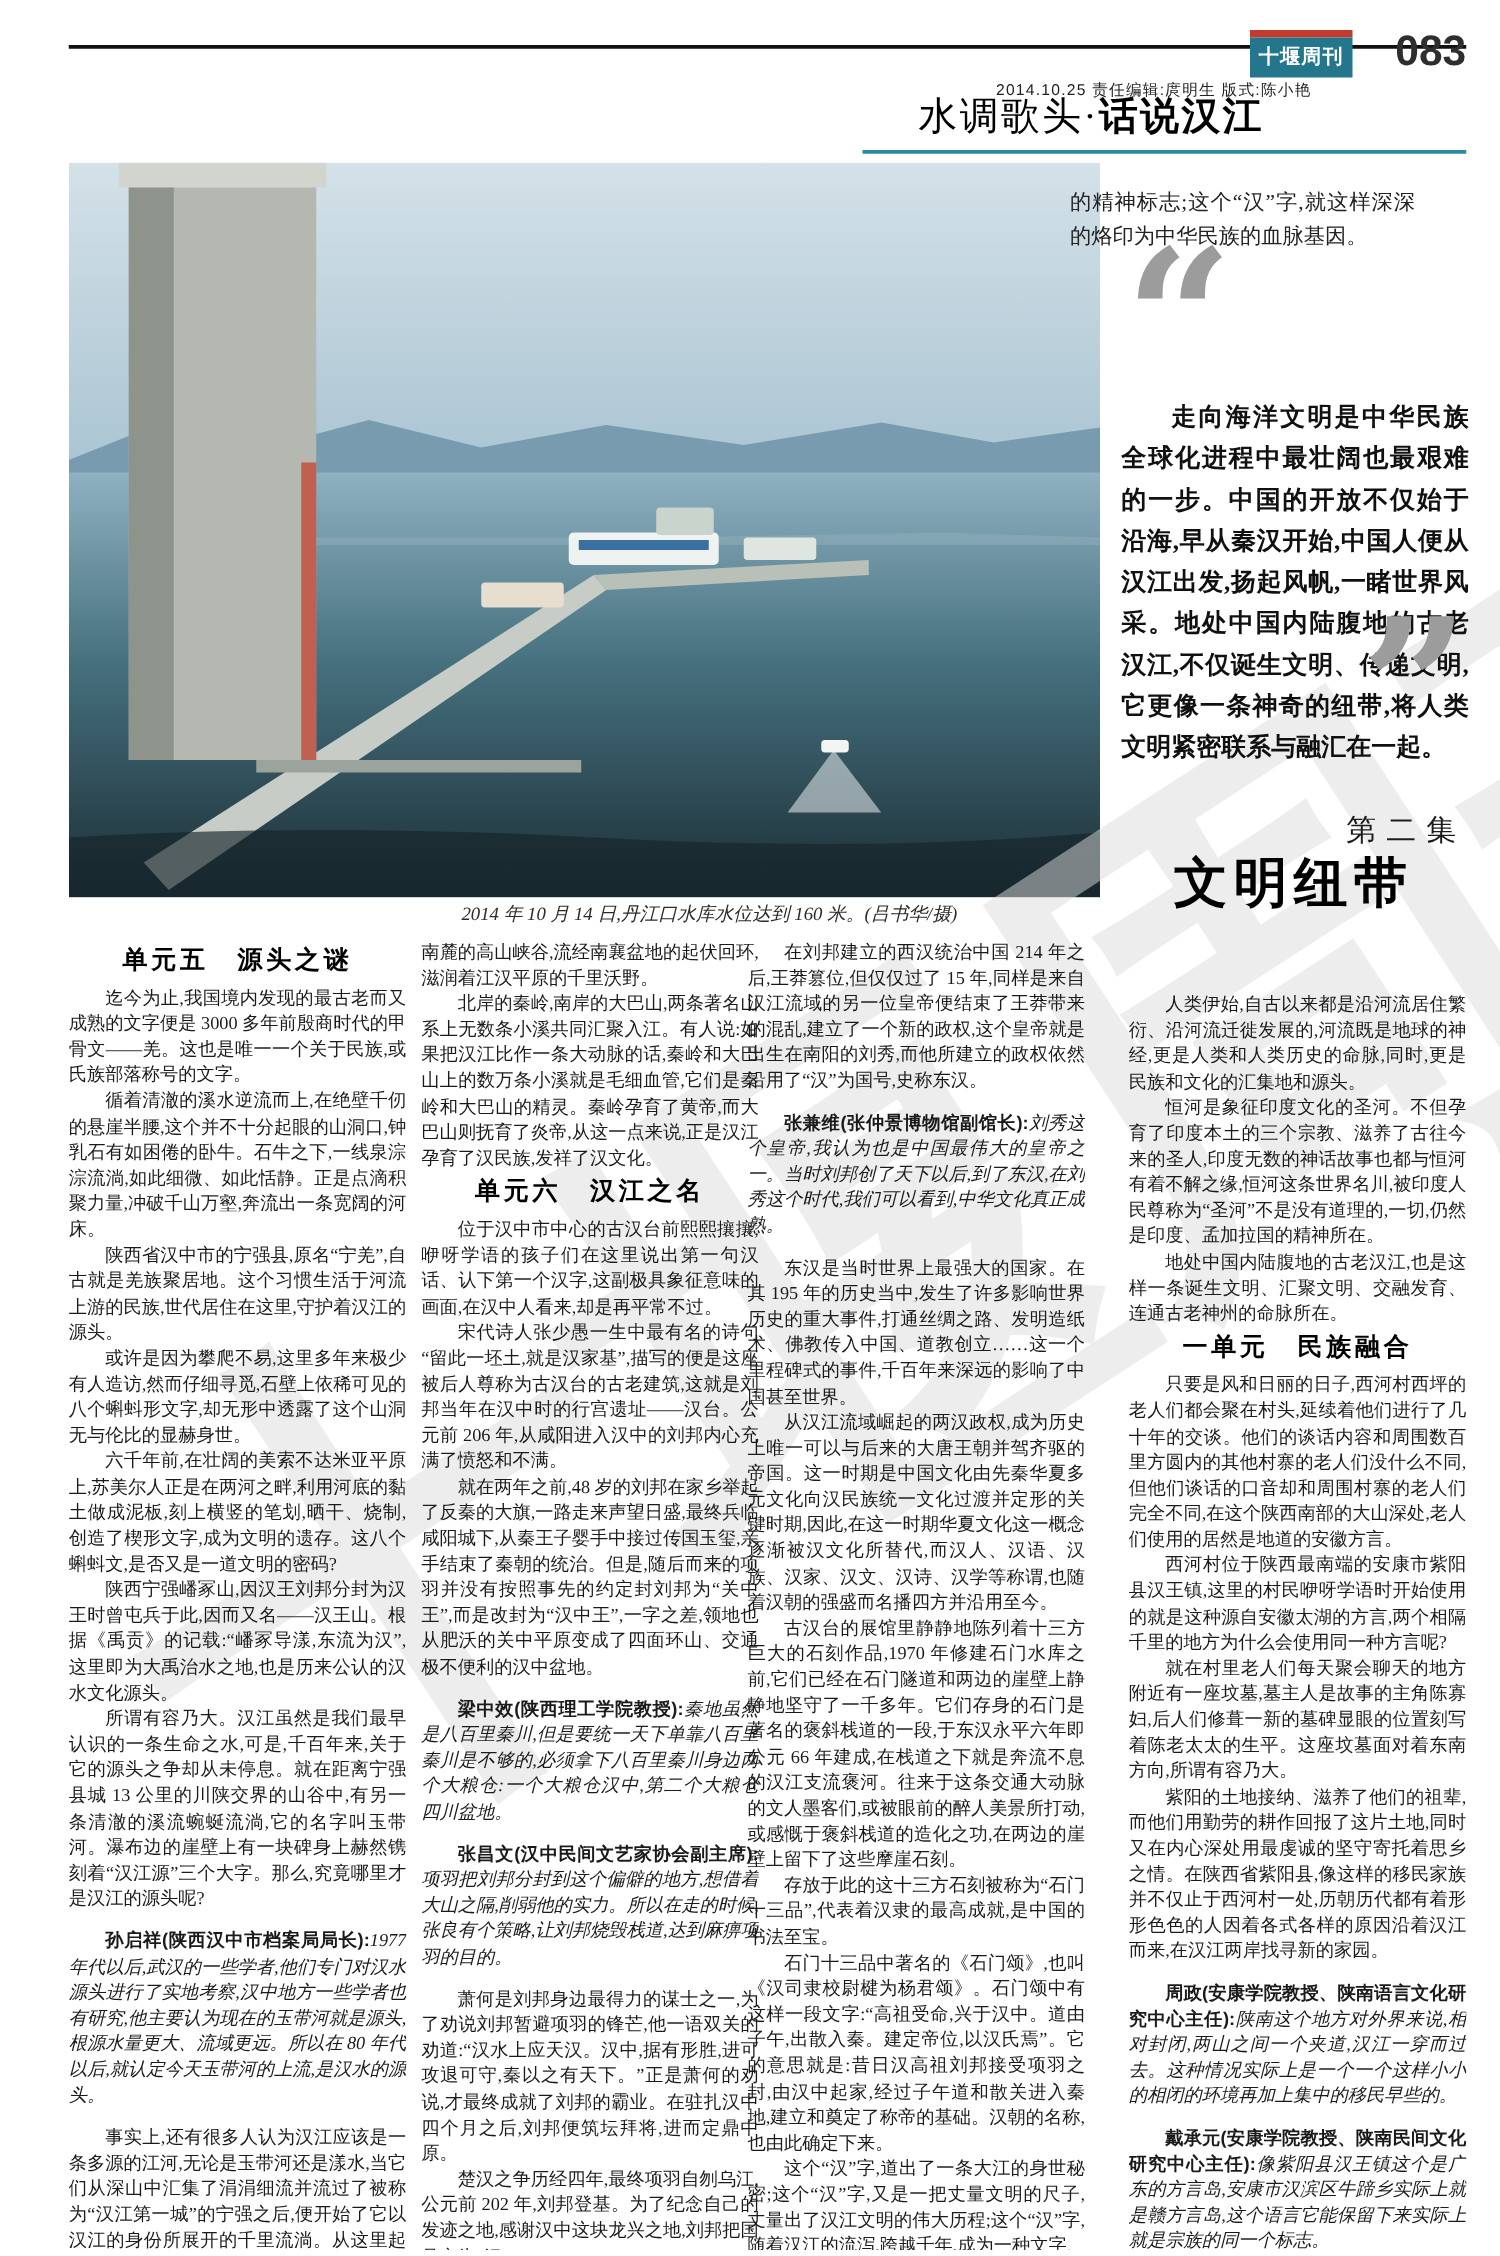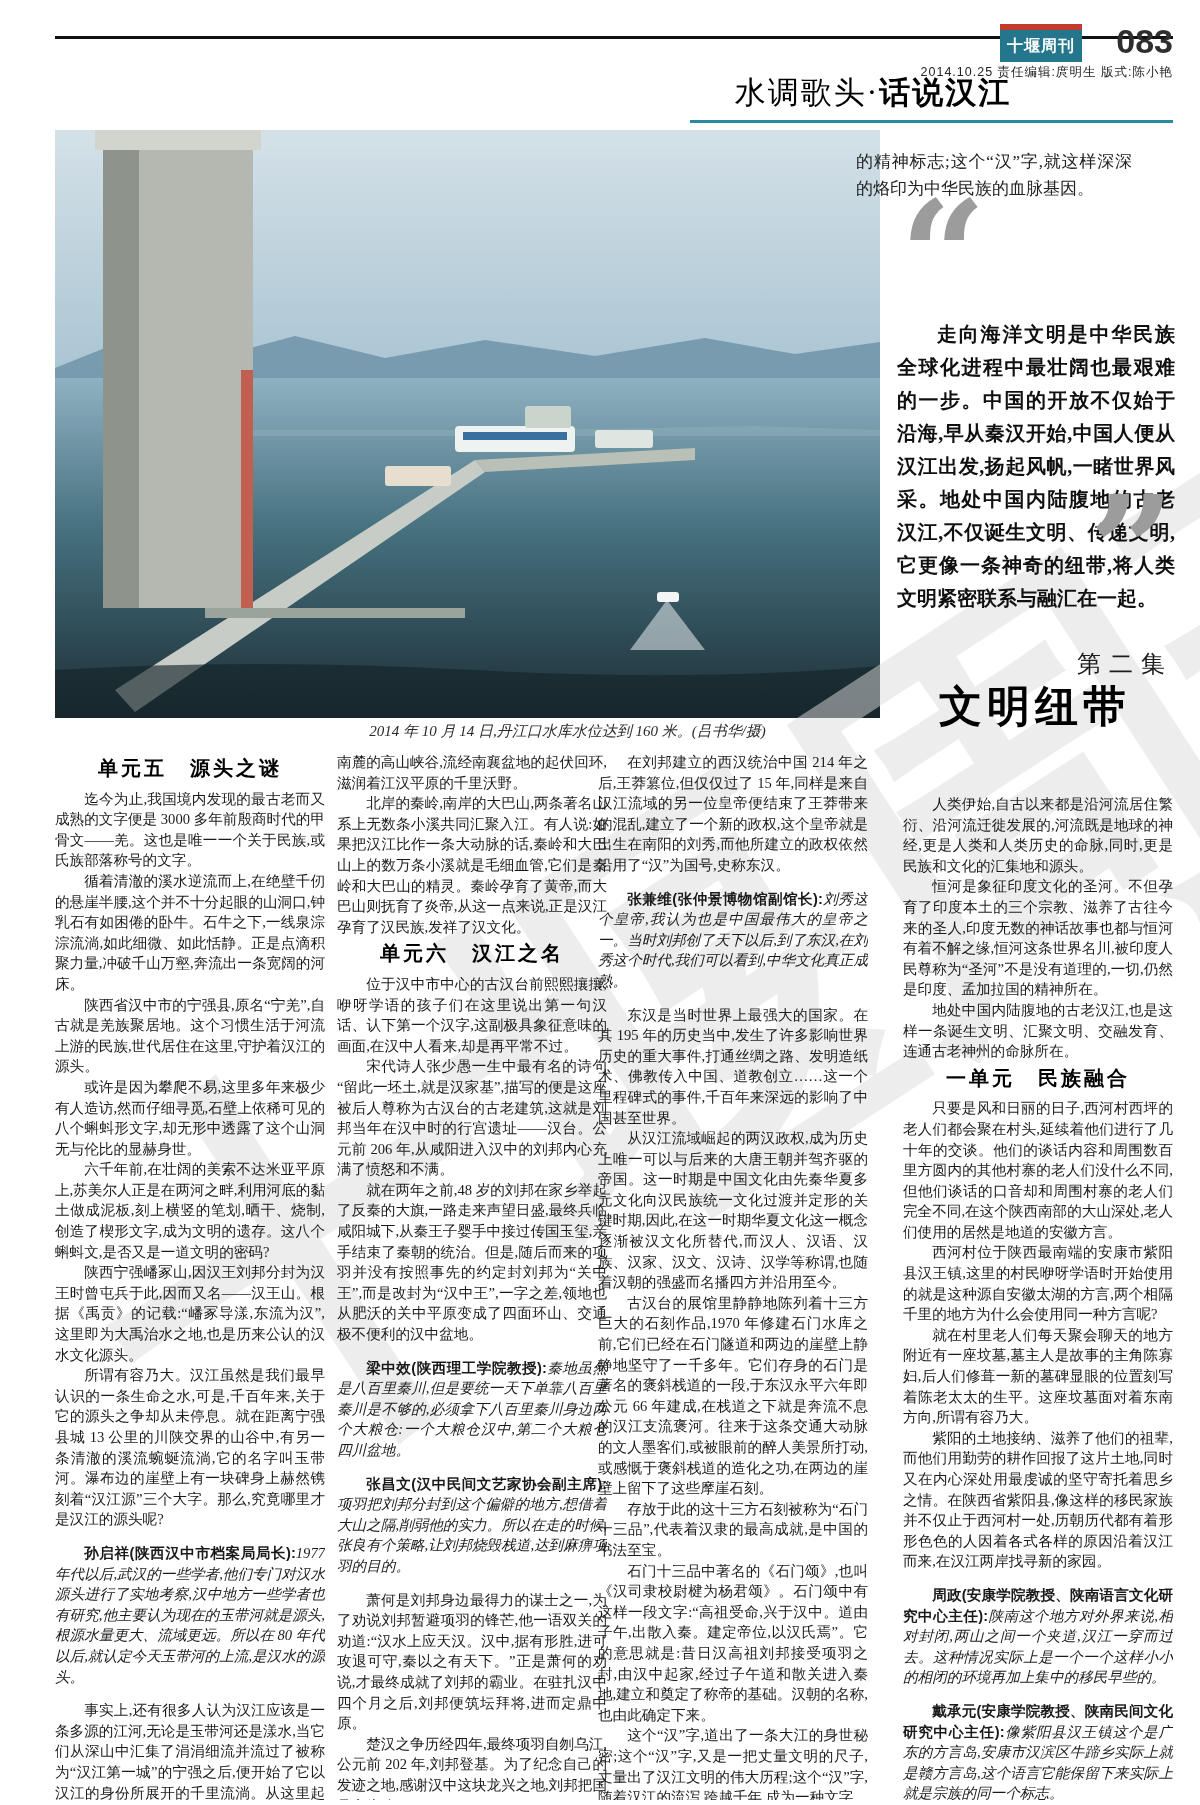--- a/index.html
+++ b/index.html
@@ -6,21 +6,21 @@
   .page{position:relative;width:1200px;height:1805px;background:#fff;overflow:hidden;
         font-family:"Liberation Serif","DejaVu Serif",serif;color:#1a1a1a;}
   
   .rule-top{position:absolute;left:55px;top:36px;width:1118px;height:3px;background:#101010;}
   .masthead-red{position:absolute;left:1000px;top:24px;width:82px;height:6px;background:#c23b2e;}
   .masthead-box{position:absolute;left:1000px;top:30px;width:82px;height:32px;background:#23768c;
                 color:#fff;font-family:"Liberation Sans",sans-serif;font-weight:bold;font-size:16px;
                 text-align:center;line-height:32px;letter-spacing:1px;}
   .page-number{position:absolute;left:1093px;top:22px;width:80px;text-align:right;
                font-family:"Liberation Sans",sans-serif;font-weight:bold;font-size:34px;color:#2e2e2e;}
-  .dateline{position:absolute;left:673px;top:64px;width:500px;text-align:right;
+  .dateline{position:absolute;left:673px;top:64px;width:500px;text-align:center;
             font-family:"Liberation Sans",sans-serif;font-size:12.5px;color:#222;letter-spacing:1px;}
   .section-title{position:absolute;left:573px;top:72px;width:600px;text-align:center;
                  font-size:31px;letter-spacing:2px;color:#000;}
   .section-title .light{font-weight:normal;}
   .section-title .bold{font-weight:bold;}
   .rule-teal{position:absolute;left:690px;top:120px;width:483px;height:3px;background:#2a8ba0;}
   
   .photo{position:absolute;left:55px;top:130px;width:825px;height:588px;z-index:1;overflow:hidden;}
   .photo svg{display:block;}
   .caption{position:absolute;left:255px;top:722px;width:625px;text-align:center;

